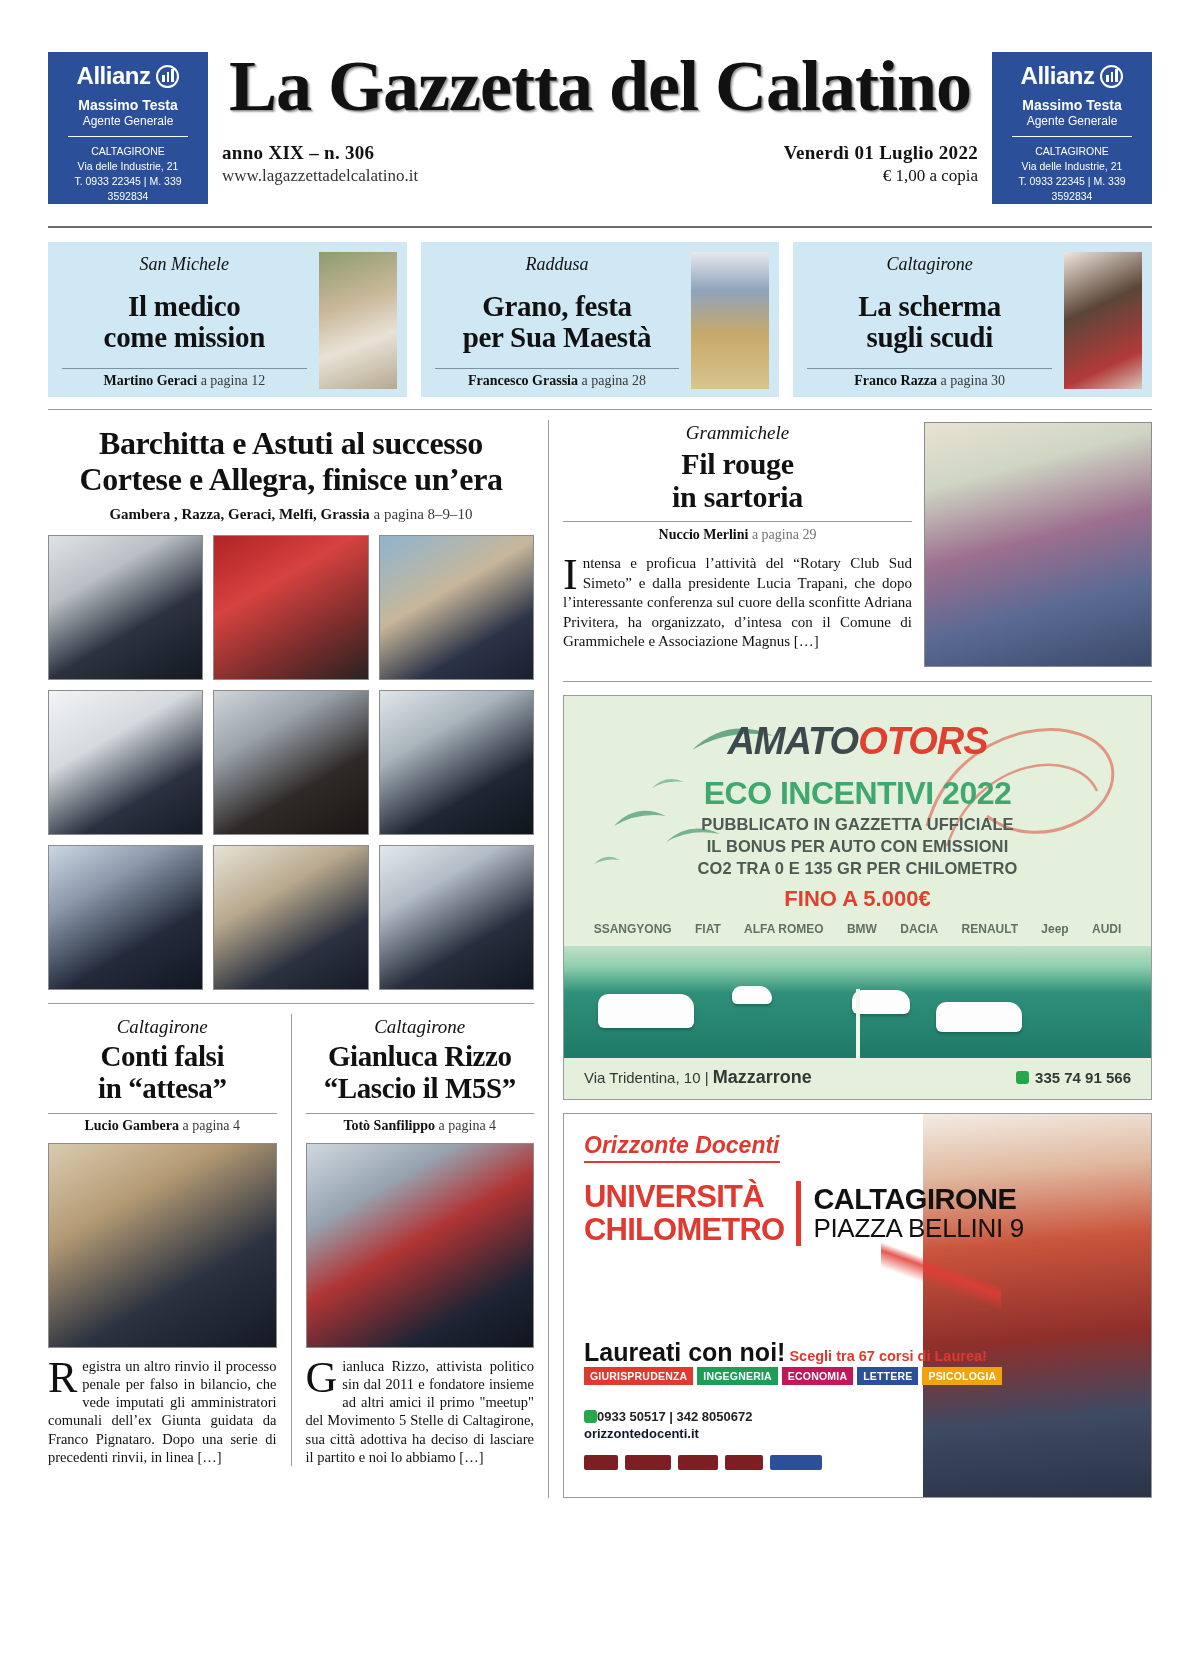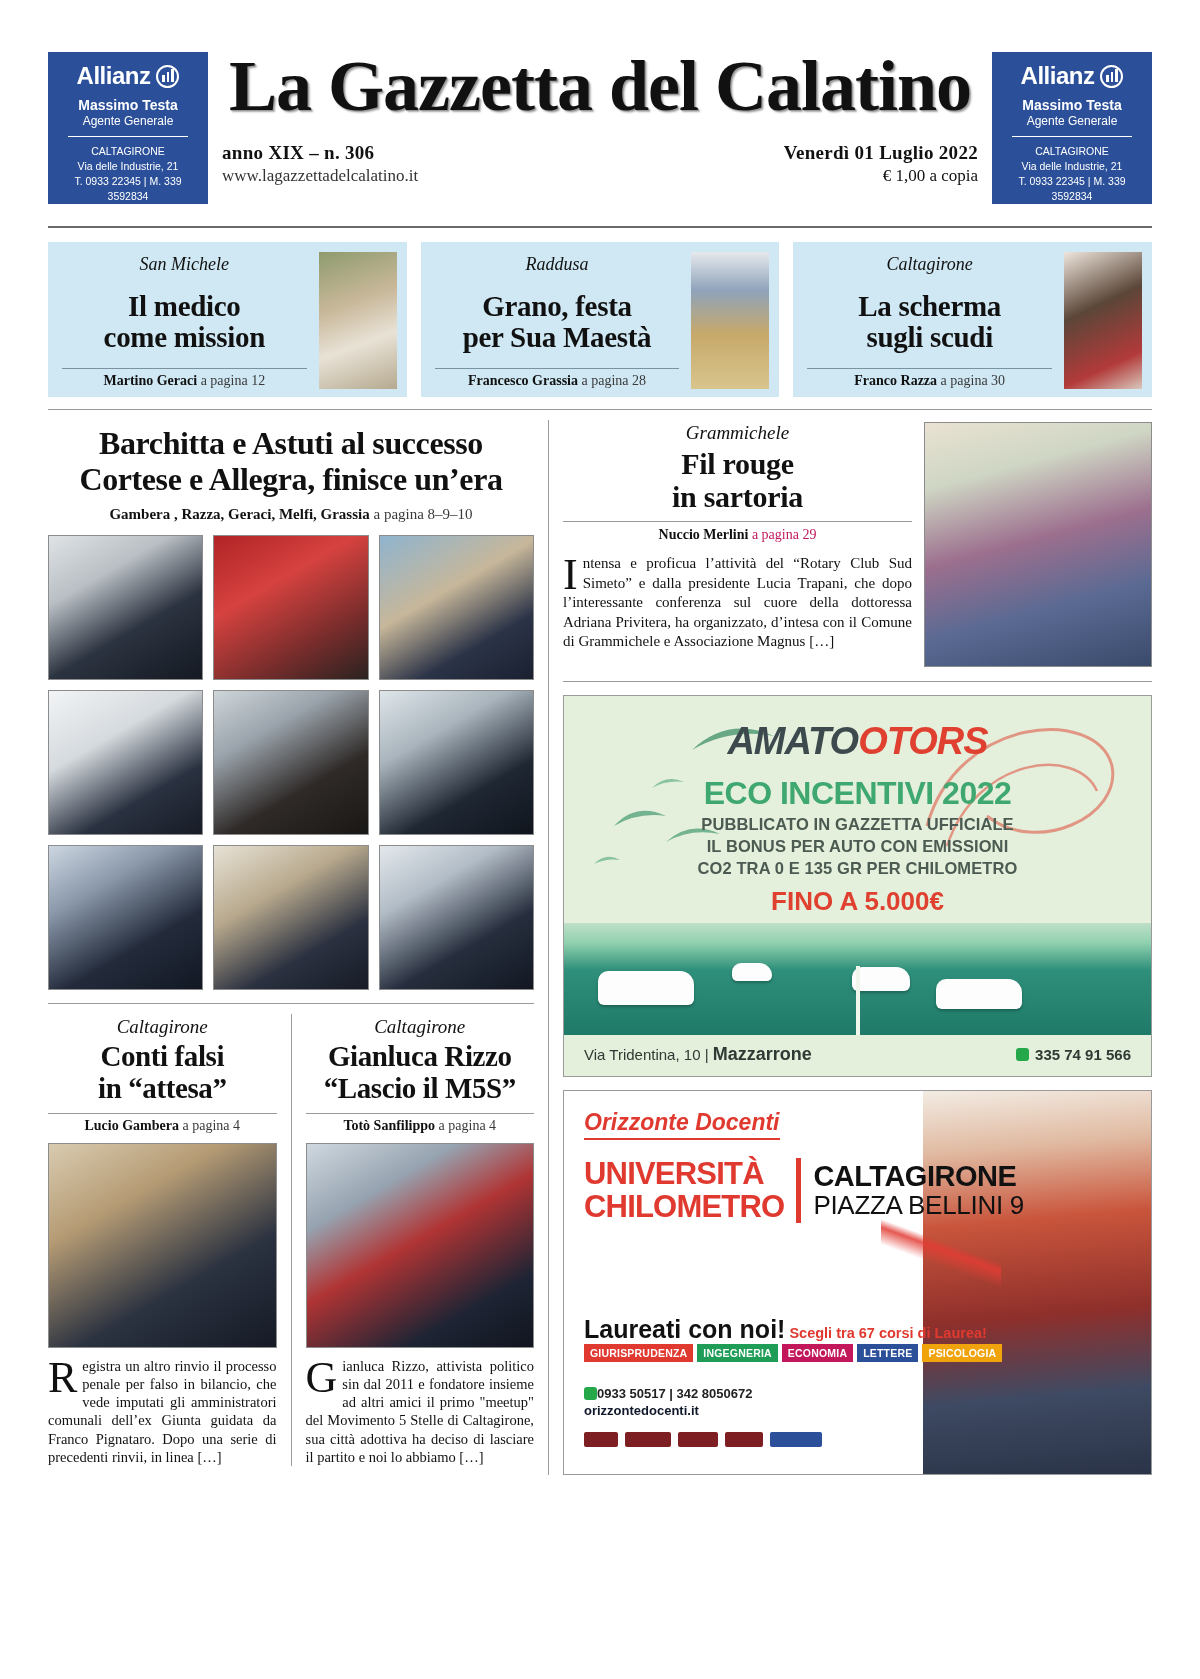--- a/index.html
+++ b/index.html
@@ -117,38 +117,38 @@
     float:left; font-size:44px; line-height:.78; font-weight:normal;
     padding:4px 5px 0 0; font-family:"Liberation Serif", serif;
   }
 
   
   .gram { display:flex; gap:12px; padding-top:12px; }
   .gram-txt { flex:1 1 0; min-width:0; }
   .gram .kicker { font-style:italic; font-size:19px; text-align:center; }
   .gram h3 { margin:3px 0 0; font-size:30px; line-height:1.1; font-weight:bold; text-align:center; letter-spacing:-.3px; }
   .gram .byline { font-size:14px; text-align:center; margin-top:8px; border-top:1px solid #9a9a9a; padding-top:5px; }
-  .gram .byline span { color:#be185d; }
+  .gram .byline span { color:#737373; }
   .gram p.body { font-size:15px; line-height:1.3; margin:11px 0 0; text-align:justify; }
   .gram-photo {
     width:228px; flex:0 0 228px; height:245px; border:1px solid #8c8c8c;
     background:linear-gradient(165deg,#e9e2d2 0%,#cfd6c4 22%,#9c6f8e 48%,#5b6a93 72%,#3a4a6b 100%);
   }
 
   .rule-ad { border-top:1px solid #9a9a9a; margin-top:14px; }
 
   
   .ad-amato { margin-top:13px; border:1px solid #9a9a9a; background:#e4efdc; position:relative; overflow:hidden; }
   .amato-logo { text-align:center; padding-top:24px; font-family:"Liberation Sans", sans-serif; font-style:italic; font-weight:bold; font-size:38px; letter-spacing:-1px; position:relative; z-index:3; }
   .amato-logo .a1 { color:#3c4a4e; }
   .amato-logo .a2 { color:#e0402f; }
   .eco { text-align:center; font-family:"Liberation Sans", sans-serif; font-weight:bold; position:relative; z-index:3; }
   .eco .l1 { color:#3fa770; font-size:32px; letter-spacing:-.5px; margin-top:12px; }
   .eco .l2, .eco .l3, .eco .l4 { color:#4b5b52; font-size:16.5px; letter-spacing:.1px; margin-top:3px; }
-  .eco .fino { color:#e0402f; font-size:26px; margin-top:8px; }
+  .eco .fino { color:#e0402f; font-size:22px; margin-top:8px; }
   .brandstrip { display:flex; align-items:center; justify-content:space-around; padding:10px 18px 4px; position:relative; z-index:3; }
   .brandstrip div { font-family:"Liberation Sans", sans-serif; font-size:12px; font-weight:bold; color:#4a5b52; opacity:.85; }
   .road { height:112px; margin-top:6px; background:linear-gradient(180deg,#bfe0c8 0%,#8fd0ae 18%,#2e8f7a 42%,#1f7a68 100%); position:relative; overflow:hidden; }
   .road:after { content:""; position:absolute; left:50%; top:38%; width:4px; height:62%; background:#f2f7ee; transform:translateX(-50%); }
   .car { position:absolute; background:#fdfdfd; border-radius:10px 14px 6px 6px; box-shadow:0 2px 3px rgba(0,0,0,.25); }
   .c1 { width:96px; height:34px; left:34px; top:48px; }
   .c2 { width:40px; height:18px; left:168px; top:40px; }
   .c3 { width:58px; height:24px; left:288px; top:44px; }
   .c4 { width:86px; height:30px; left:372px; top:56px; }
   .ad-foot { display:flex; align-items:center; justify-content:space-between; padding:9px 20px 11px; font-family:"Liberation Sans", sans-serif; font-size:15px; color:#2e3a33; position:relative; z-index:3; }
@@ -356,21 +356,21 @@
       <div class="gram">
         <div class="gram-txt">
           <div class="kicker">Grammichele</div>
           <h3>
             <span>Fil rouge</span><br>
             <span>in sartoria</span>
           </h3>
           <div class="byline">
             <b>Nuccio Merlini</b><span> a pagina 29</span>
           </div>
-          <p class="body"><span class="dropcap">I</span><span>ntensa e proficua l’attività del “Rotary Club Sud Simeto” e dalla presidente Lucia Trapani, che dopo l’interessante conferenza sul cuore della dottoressa Adriana Privitera, ha organizzato, d’intesa con il Comune di Grammichele e Associazione Magnus […]</span></p>
+          <p class="body"><span class="dropcap">I</span><span>ntensa e proficua l’attività del “Rotary Club Sud Simeto” e dalla presidente Lucia Trapani, che dopo l’interessante conferenza sul cuore della sconfitte Adriana Privitera, ha organizzato, d’intesa con il Comune di Grammichele e Associazione Magnus […]</span></p>
         </div>
         <div class="gram-photo"></div>
       </div>
 
       <div class="rule-ad"></div>
 
       <div class="ad-amato">
 
         <svg class="birds" viewBox="0 0 260 190">
           <path d="M20 150 q12 -12 26 -4 q-14 -2 -26 4z" fill="#6ab58a"></path>
@@ -389,20 +389,30 @@
         </div>
 
         <div class="eco">
           <div class="l1">ECO INCENTIVI 2022</div>
           <div class="l2">PUBBLICATO IN GAZZETTA UFFICIALE</div>
           <div class="l3">IL BONUS  PER AUTO  CON EMISSIONI</div>
           <div class="l4">CO2 TRA 0 E 135 GR PER CHILOMETRO</div>
           <div class="fino">FINO A 5.000€</div>
         </div>
 
+        <div class="brandstrip">
+          <div>SSANGYONG</div>
+          <div>FIAT</div>
+          <div>ALFA ROMEO</div>
+          <div>BMW</div>
+          <div>DACIA</div>
+          <div>RENAULT</div>
+          <div>Jeep</div>
+          <div>AUDI</div>
+        </div>
 
         <div class="road">
           <div class="car c1"></div>
           <div class="car c2"></div>
           <div class="car c3"></div>
           <div class="car c4"></div>
         </div>
 
         <div class="ad-foot">
           <div class="addr">

